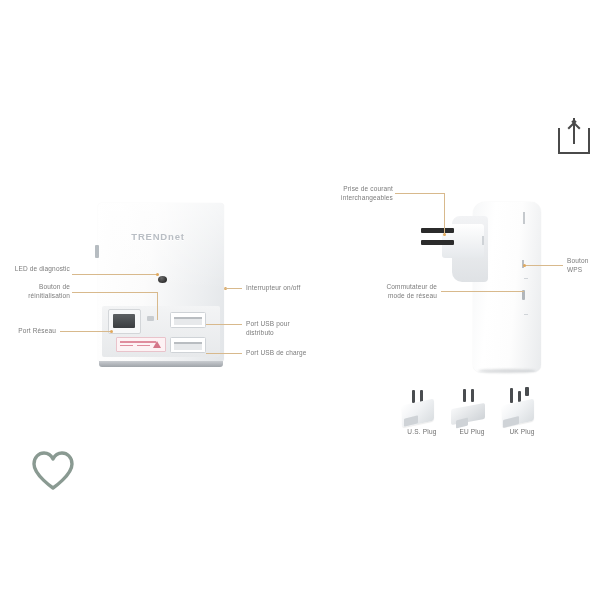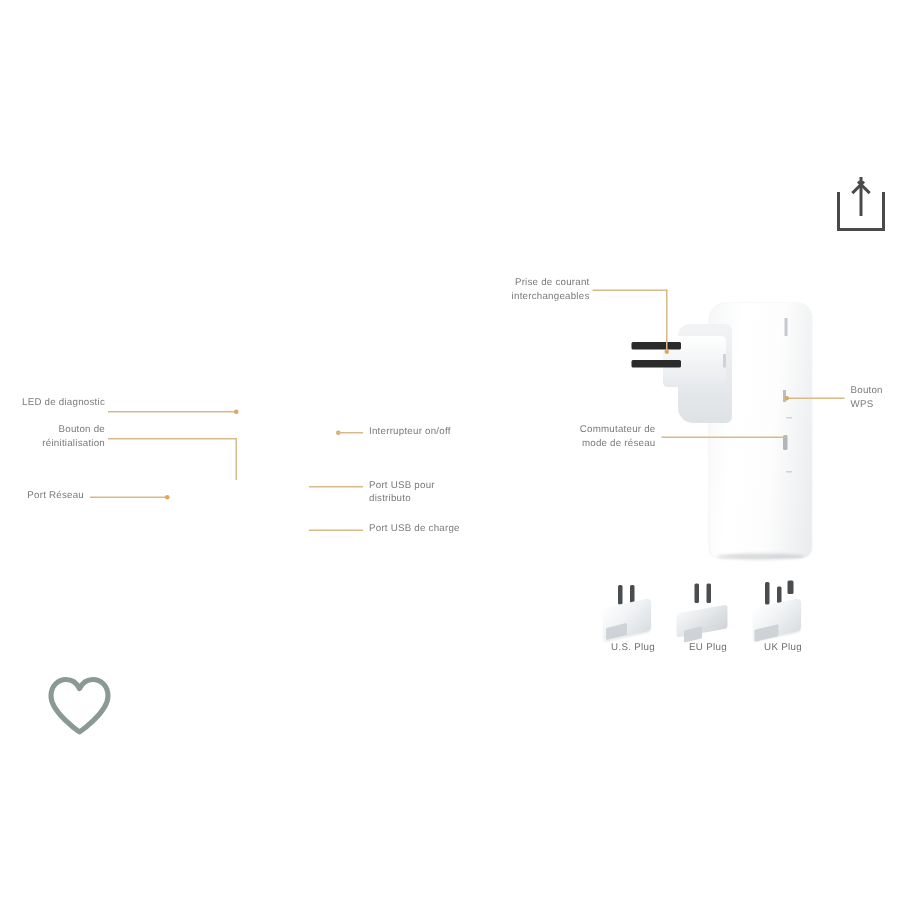--- a/index.html
+++ b/index.html
@@ -416,20 +416,44 @@
     <div class="shaft"></div>
     <div class="box"></div>
   </div>
 
   <div class="heart-icon">
     <svg width="46" height="42" viewBox="0 0 46 42">
       <path d="M23 38 C 23 38, 4 25, 4 14 C 4 7, 9 3, 14 3 C 18.5 3, 21.5 6, 23 9 C 24.5 6, 27.5 3, 32 3 C 37 3, 42 7, 42 14 C 42 25, 23 38, 23 38 Z" fill="none" stroke="#8a9a92" stroke-width="3.4" stroke-linejoin="round"></path>
     </svg>
   </div>
 
+  <div class="dev-left">
+    <div class="body"></div>
+    <div class="brand">TRENDnet</div>
+    <div class="edge-switch"></div>
+    <div class="led"></div>
+    <div class="panel"></div>
+    <div class="rj45">
+        <i></i>
+      </div>
+    <div class="rst"></div>
+    <div class="usb usb1">
+        <i></i>
+      </div>
+    <div class="usb usb2">
+        <i></i>
+      </div>
+    <div class="warn">
+      <span class="ln l1"></span>
+        <span class="ln l2"></span>
+        <span class="ln l3"></span>
+      <span class="tri"></span>
+    </div>
+    <div class="base"></div>
+  </div>
 
   <div class="lead" style="left:72px;  top:274px; width:86px;"></div>
   <div class="dot" style="left:156px; top:273px;"></div>
   <div class="lead" style="left:72px;  top:292px; width:86px;"></div>
   <div class="lead-v" style="left:157px; top:292px; height:28px;"></div>
   <div class="lead" style="left:60px;  top:331px; width:52px;"></div>
   <div class="dot" style="left:110px; top:330px;"></div>
 
   <div class="lbl r" style="left:0px;  top:265px; width:70px;">LED de diagnostic</div>
   <div class="lbl r" style="left:0px;  top:283px; width:70px;">Bouton de

